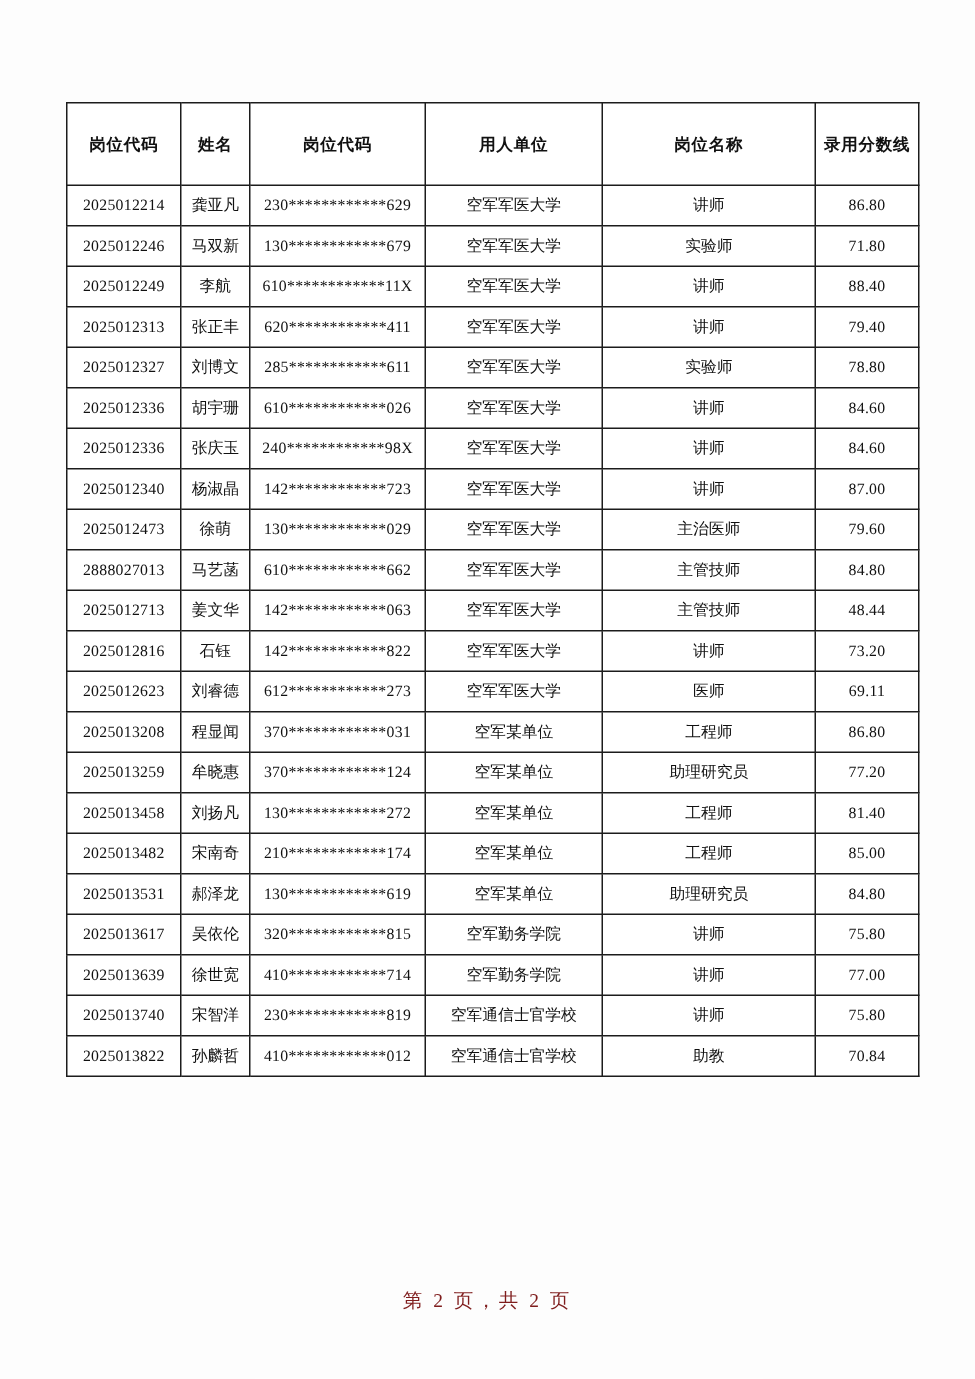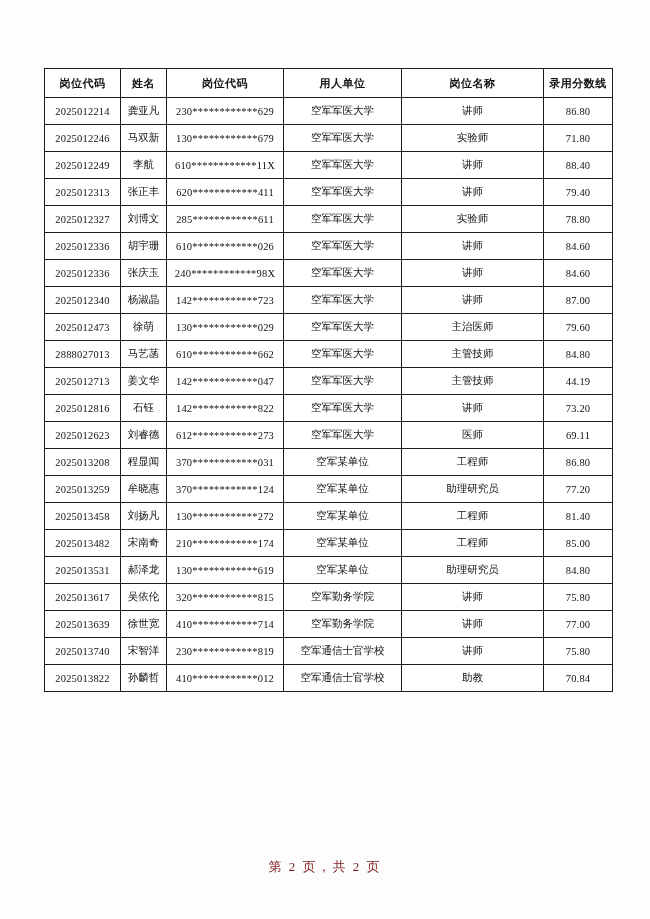--- a/index.html
+++ b/index.html
@@ -29,21 +29,21 @@
   .doc-table {
     border-width: 1.5px;
   }
   .doc-table th {
     height: 28px;
     font-family: "Liberation Sans", "DejaVu Sans", sans-serif;
     font-weight: bold;
     font-size: 11px;
     text-align: center;
     vertical-align: middle;
-    padding: 0 2px;
+    padding: 13px 2px;
     letter-spacing: 0.5px;
   }
   .doc-table td {
     height: 26px;
     font-size: 10.5px;
     text-align: center;
     vertical-align: middle;
     padding: 0 2px;
     white-space: nowrap;
     overflow: hidden;
@@ -179,24 +179,24 @@
     <td>马艺菡</td>
     <td class="num">610************662</td>
     <td>空军军医大学</td>
     <td>主管技师</td>
     <td class="num">84.80</td>
   </tr>
 
   <tr>
     <td class="num">2025012713</td>
     <td>姜文华</td>
-    <td class="num">142************047</td>
+    <td class="num">142************063</td>
     <td>空军军医大学</td>
     <td>主管技师</td>
-    <td class="num">44.19</td>
+    <td class="num">48.44</td>
   </tr>
 
   <tr>
     <td class="num">2025012816</td>
     <td>石钰</td>
     <td class="num">142************822</td>
     <td>空军军医大学</td>
     <td>讲师</td>
     <td class="num">73.20</td>
   </tr>

